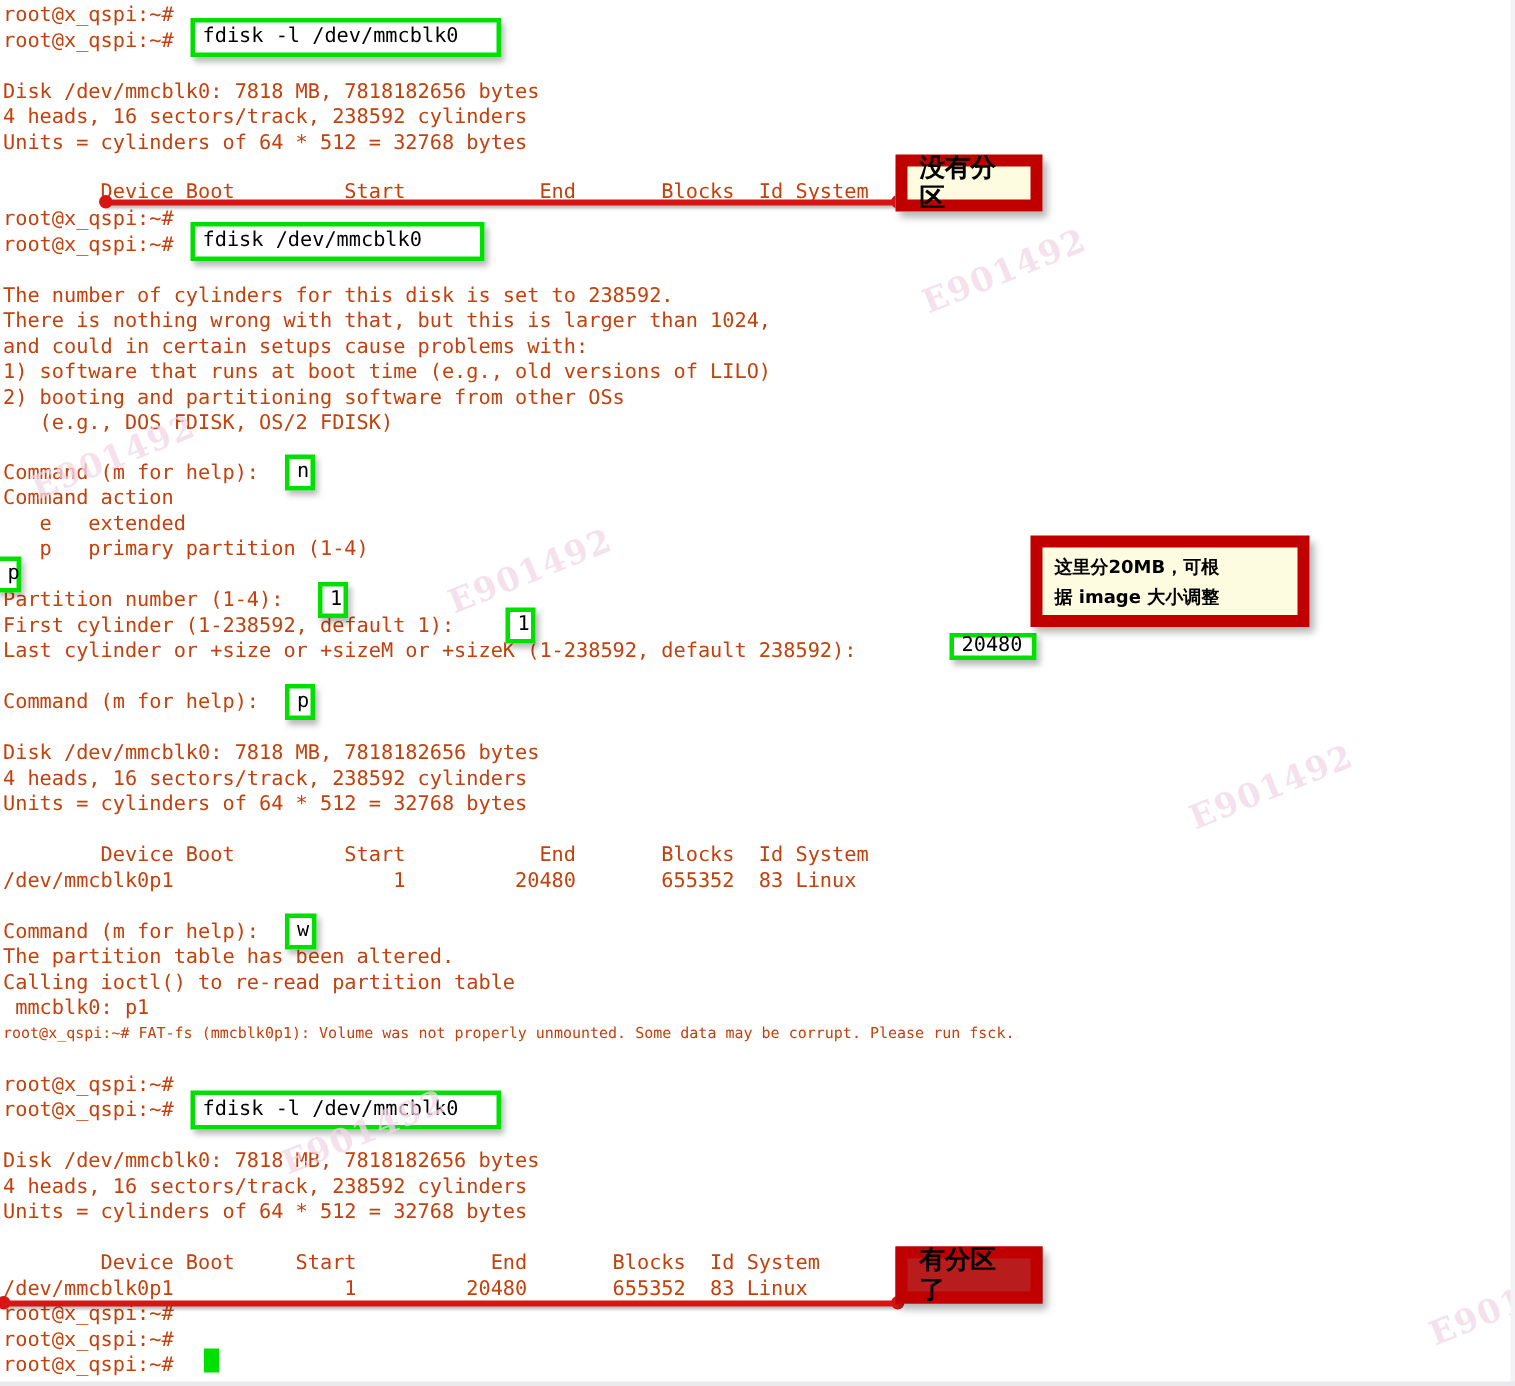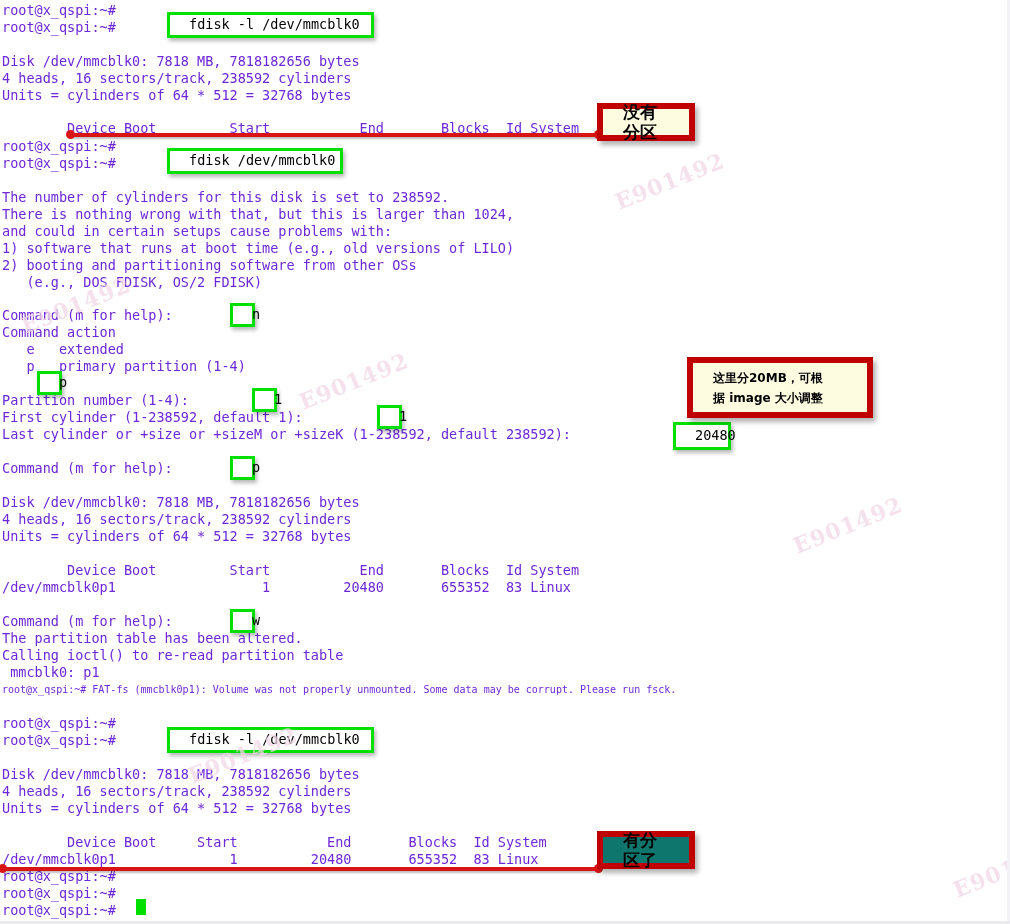--- a/index.html
+++ b/index.html
@@ -18,40 +18,39 @@
     font-size:13.5px;
     line-height:17.3px;
     color:#000000;
     white-space:pre;
     letter-spacing:0px;
   }
   .ln{
     position:absolute;
     left:2px;
     white-space:pre;
-    color:#6d28d9;
+    color:#c2410c;
   }
   .ln.wide{font-size:10px;}
 
   
   .hl{
     position:absolute;
     box-sizing:border-box;
     border:3px solid #00e000;
     background:#ffffff;
     box-shadow:2px 3px 4px rgba(0,0,0,0.28);
     white-space:pre;
     color:#000;
     font-family:"DejaVu Sans Mono","Liberation Mono",monospace;
     font-size:13.5px;
     line-height:17.3px;
     display:flex;
     align-items:center;
-    padding-left:19px;
-    margin-left:40px;
+    padding-left:5px;
   }
 
   
   .cursor{
     position:absolute;
     background:#00e000;
     width:9px;height:15px;
   }
 
   
@@ -66,31 +65,31 @@
     width:9px;height:9px;
     border-radius:50%;
     background:#d81414;
   }
 
   
   .note{
     position:absolute;
     box-sizing:border-box;
     background:#fdfbe0;
-    border:6px solid #7f1d1d;
+    border:8px solid #7f1d1d;
     box-shadow:3px 4px 5px rgba(0,0,0,0.3);
     font-family:"DejaVu Sans","Liberation Sans",sans-serif;
     font-size:15px;
     line-height:20px;
     color:#000000;
     font-weight:bold;
     display:flex;
     flex-direction:column;
     justify-content:center;
-    padding:2px 20px;
+    padding:2px 8px;
     white-space:pre-line;
   }
 
   
   .wm{
     position:absolute;
     color:#f2d7e6;
     opacity:0.75;
     font-family:"DejaVu Serif","Liberation Serif",serif;
     font-size:22px;
@@ -113,46 +112,46 @@
     background:#f3f3f7;
   }
 </style>
 </head>
 <body>
 
 <div id="terminal"><div class="ln" style="top: 2px;">root@x_qspi:~#</div><div class="ln" style="top: 19px;">root@x_qspi:~#</div><div class="ln" style="top: 53px;">Disk /dev/mmcblk0: 7818 MB, 7818182656 bytes</div><div class="ln" style="top: 70px;">4 heads, 16 sectors/track, 238592 cylinders</div><div class="ln" style="top: 87px;">Units = cylinders of 64 * 512 = 32768 bytes</div><div class="ln" style="top: 120px;">        Device Boot         Start           End       Blocks  Id System</div><div class="ln" style="top: 138px;">root@x_qspi:~#</div><div class="ln" style="top: 155px;">root@x_qspi:~#</div><div class="ln" style="top: 189px;">The number of cylinders for this disk is set to 238592.</div><div class="ln" style="top: 206px;">There is nothing wrong with that, but this is larger than 1024,</div><div class="ln" style="top: 223px;">and could in certain setups cause problems with:</div><div class="ln" style="top: 240px;">1) software that runs at boot time (e.g., old versions of LILO)</div><div class="ln" style="top: 257px;">2) booting and partitioning software from other OSs</div><div class="ln" style="top: 274px;">   (e.g., DOS FDISK, OS/2 FDISK)</div><div class="ln" style="top: 307px;">Command (m for help):</div><div class="ln" style="top: 324px;">Command action</div><div class="ln" style="top: 341px;">   e   extended</div><div class="ln" style="top: 358px;">   p   primary partition (1-4)</div><div class="ln" style="top: 392px;">Partition number (1-4):</div><div class="ln" style="top: 409px;">First cylinder (1-238592, default 1):</div><div class="ln" style="top: 426px;">Last cylinder or +size or +sizeM or +sizeK (1-238592, default 238592):</div><div class="ln" style="top: 460px;">Command (m for help):</div><div class="ln" style="top: 494px;">Disk /dev/mmcblk0: 7818 MB, 7818182656 bytes</div><div class="ln" style="top: 511px;">4 heads, 16 sectors/track, 238592 cylinders</div><div class="ln" style="top: 528px;">Units = cylinders of 64 * 512 = 32768 bytes</div><div class="ln" style="top: 562px;">        Device Boot         Start           End       Blocks  Id System</div><div class="ln" style="top: 579px;">/dev/mmcblk0p1                  1         20480       655352  83 Linux</div><div class="ln" style="top: 613px;">Command (m for help):</div><div class="ln" style="top: 630px;">The partition table has been altered.</div><div class="ln" style="top: 647px;">Calling ioctl() to re-read partition table</div><div class="ln" style="top: 664px;"> mmcblk0: p1</div><div class="ln wide" style="top: 681px;">root@x_qspi:~# FAT-fs (mmcblk0p1): Volume was not properly unmounted. Some data may be corrupt. Please run fsck.</div><div class="ln" style="top: 715px;">root@x_qspi:~#</div><div class="ln" style="top: 732px;">root@x_qspi:~#</div><div class="ln" style="top: 766px;">Disk /dev/mmcblk0: 7818 MB, 7818182656 bytes</div><div class="ln" style="top: 783px;">4 heads, 16 sectors/track, 238592 cylinders</div><div class="ln" style="top: 800px;">Units = cylinders of 64 * 512 = 32768 bytes</div><div class="ln" style="top: 834px;">        Device Boot     Start           End       Blocks  Id System</div><div class="ln" style="top: 851px;">/dev/mmcblk0p1              1         20480       655352  83 Linux</div><div class="ln" style="top: 868px;">root@x_qspi:~#</div><div class="ln" style="top: 885px;">root@x_qspi:~#</div><div class="ln" style="top: 902px;">root@x_qspi:~#</div></div>
 
 <div id="highlight-layer">
     <div class="hl" style="left: 127px; top: 12px; width: 207px; height: 26px; border-color: rgb(0, 224, 0);">fdisk -l /dev/mmcblk0</div>
-    <div class="hl" style="left: 127px; top: 148px; width: 176px; height: 26px; border-color: rgb(0, 224, 0);">fdisk /dev/mmcblk0</div>
+    <div class="hl" style="left: 127px; top: 148px; width: 196px; height: 26px; border-color: rgb(0, 224, 0);">fdisk /dev/mmcblk0</div>
     <div class="hl" style="left: 190px; top: 303px; width: 20px; height: 24px; border-color: rgb(0, 224, 0);">n</div>
     <div class="hl" style="left: -3px; top: 371px; width: 17px; height: 24px; border-color: rgb(0, 224, 0);">p</div>
     <div class="hl" style="left: 212px; top: 388px; width: 20px; height: 24px; border-color: rgb(0, 224, 0);">1</div>
     <div class="hl" style="left: 337px; top: 405px; width: 20px; height: 24px; border-color: rgb(0, 224, 0);">1</div>
-    <div class="hl" style="left: 633px; top: 422px; width: 58px; height: 28px; border-color: rgb(0, 224, 0);">20480</div>
+    <div class="hl" style="left: 633px; top: 422px; width: 58px; height: 18px; border-color: rgb(0, 224, 0);">20480</div>
     <div class="hl" style="left: 190px; top: 456px; width: 20px; height: 24px; border-color: rgb(0, 224, 0);">p</div>
     <div class="hl" style="left: 190px; top: 609px; width: 21px; height: 24px; border-color: rgb(0, 224, 0);">w</div>
     <div class="hl" style="left: 127px; top: 727px; width: 207px; height: 26px; border-color: rgb(0, 224, 0);">fdisk -l /dev/mmcblk0</div>
     <div class="cursor" style="left: 136px; top: 899px; width: 10px; height: 16px; background: rgb(0, 224, 0);"></div>
   </div>
 
 <div id="connector-layer">
     <div class="redline" style="left: 70px; top: 133px; width: 529px; background: rgb(216, 20, 20);"></div>
     <div class="reddot" style="left: 66px; top: 130px; background: rgb(216, 20, 20);"></div>
     <div class="reddot" style="left: 594px; top: 130px; background: rgb(216, 20, 20);"></div>
     <div class="redline" style="left: 2px; top: 867px; width: 597px; background: rgb(216, 20, 20);"></div>
     <div class="reddot" style="left: -2px; top: 864px; background: rgb(216, 20, 20);"></div>
     <div class="reddot" style="left: 594px; top: 864px; background: rgb(216, 20, 20);"></div>
   </div>
 
 <div id="callout-layer">
     <div class="note" style="left: 597px; top: 103px; width: 98px; height: 38px; font-size: 17px; background: rgb(253, 251, 224); border-color: rgb(192, 0, 0);">没有分区</div>
     <div class="note" style="left: 687px; top: 357px; width: 186px; height: 61px; font-size: 12px; background: rgb(253, 251, 224); border-color: rgb(192, 0, 0);">这里分20MB，可根
 据 image 大小调整</div>
-    <div class="note" style="left: 597px; top: 831px; width: 98px; height: 38px; font-size: 17px; background: #0f766e; border-color: rgb(192, 0, 0);">有分区了</div>
+    <div class="note" style="left: 597px; top: 831px; width: 98px; height: 38px; font-size: 17px; background: #b91c1c; border-color: rgb(192, 0, 0);">有分区了</div>
   </div>
 
 <div id="watermark-layer">
     <div class="wm" style="left: 612px; top: 168px; color: rgb(242, 215, 230);">E901492</div>
     <div class="wm" style="left: 296px; top: 368px; color: rgb(242, 215, 230);">E901492</div>
     <div class="wm" style="left: 790px; top: 512px; color: rgb(242, 215, 230);">E901492</div>
     <div class="wm" style="left: 185px; top: 742px; color: rgb(242, 215, 230);">E901492</div>
     <div class="wm" style="left: 950px; top: 856px; color: rgb(242, 215, 230);">E901492</div>
     <div class="wm" style="left: 18px; top: 292px; color: rgb(242, 215, 230);">E901492</div>
   </div>

